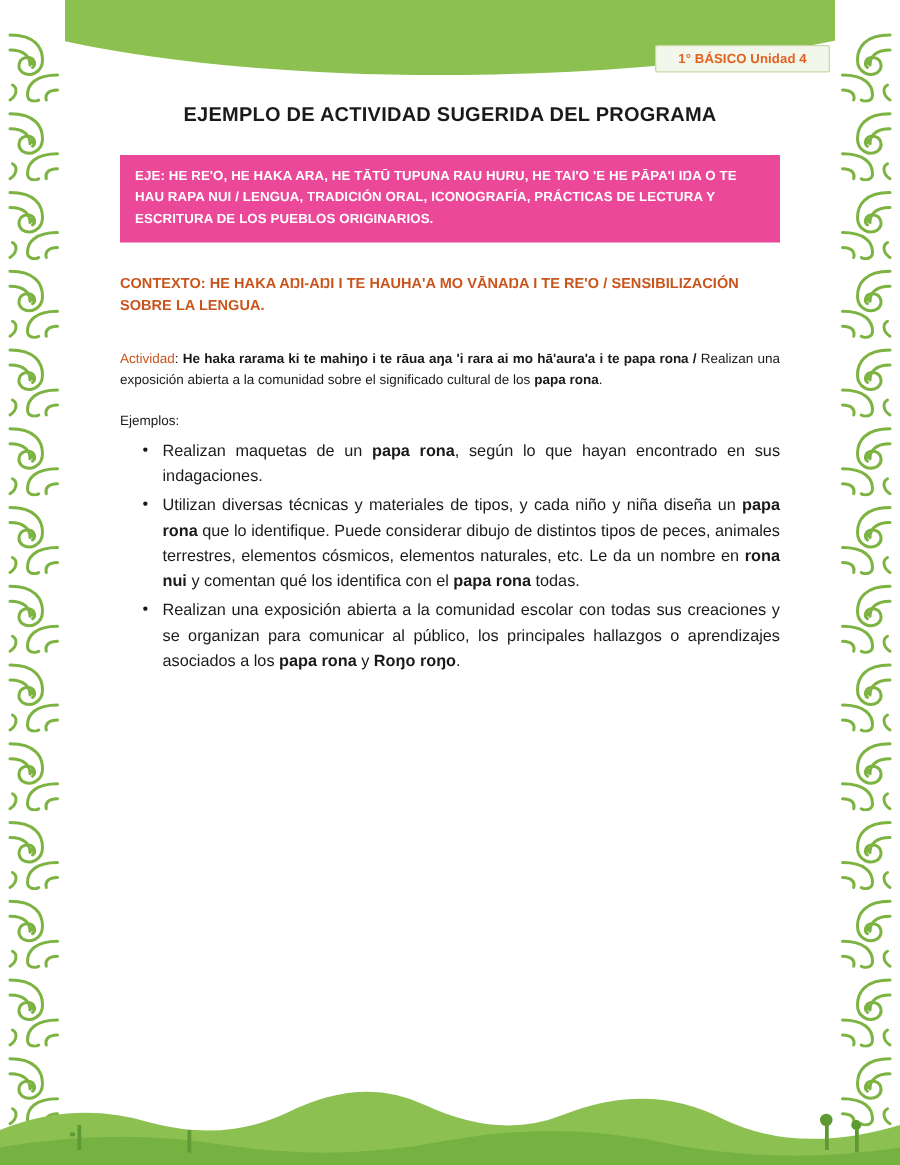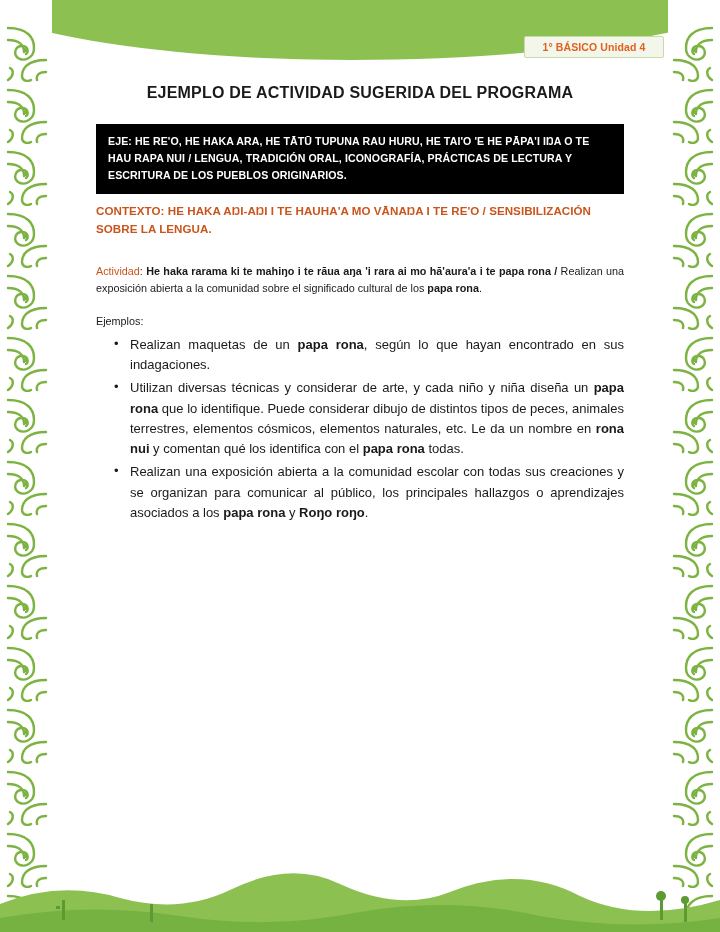--- a/index.html
+++ b/index.html
@@ -112,31 +112,31 @@
   .doc-title {
     text-align: center;
     font-size: 16px;
     font-weight: bold;
     color: #1a1a1a;
     letter-spacing: .2px;
     margin: 0 0 22px 0;
   }
 
   .eje-box {
-    background: #000000;
+    background: #ec4899;
     color: #ffffff;
     font-size: 10.6px;
     font-weight: bold;
     line-height: 1.62;
     padding: 9px 12px 10px 12px;
     letter-spacing: .1px;
   }
 
   .contexto {
-    margin-top: 8px;
+    margin-top: 24px;
     font-size: 11.6px;
     font-weight: bold;
     color: #c9551d;
     line-height: 1.5;
     letter-spacing: .05px;
   }
 
   .actividad {
     margin-top: 26px;
     font-size: 10.8px;
@@ -493,18 +493,18 @@
     <div class="contexto">CONTEXTO: HE HAKA AŊI-AŊI I TE HAUHA'A MO VĀNAŊA I TE RE'O / SENSIBILIZACIÓN SOBRE LA LENGUA.</div>
 
     <p class="actividad">
       <span class="lbl">Actividad</span><span>: </span><b>He haka rarama ki te mahiŋo i te rāua aŋa 'i rara ai mo hā'aura'a i te papa rona /</b><span> Realizan una exposición abierta a la comunidad sobre el significado cultural de los </span><b>papa rona</b><span>.</span>
     </p>
 
     <div class="ejemplos-label">Ejemplos:</div>
 
     <ul class="ejemplos" id="ejemplos-list">
         <li><span>Realizan maquetas de un </span><b>papa rona</b><span>, según lo que hayan encontrado en sus indagaciones.</span></li>
-        <li><span>Utilizan diversas técnicas y considerar de arte, y cada niño y niña diseña un </span><b>papa rona</b><span> que lo identifique. Puede considerar dibujo de distintos tipos de peces, animales terrestres, elementos cósmicos, elementos naturales, etc. Le da un nombre en </span><b>rona nui</b><span> y comentan qué los identifica con el </span><b>papa rona</b><span> todas.</span></li>
+        <li><span>Utilizan diversas técnicas y materiales de tipos, y cada niño y niña diseña un </span><b>papa rona</b><span> que lo identifique. Puede considerar dibujo de distintos tipos de peces, animales terrestres, elementos cósmicos, elementos naturales, etc. Le da un nombre en </span><b>rona nui</b><span> y comentan qué los identifica con el </span><b>papa rona</b><span> todas.</span></li>
         <li><span>Realizan una exposición abierta a la comunidad escolar con todas sus creaciones y se organizan para comunicar al público, los principales hallazgos o aprendizajes asociados a los </span><b>papa rona</b><span> y </span><b>Roŋo roŋo</b><span>.</span></li>
       </ul>
 
   </div>
 </div>
 
 </body></html>

